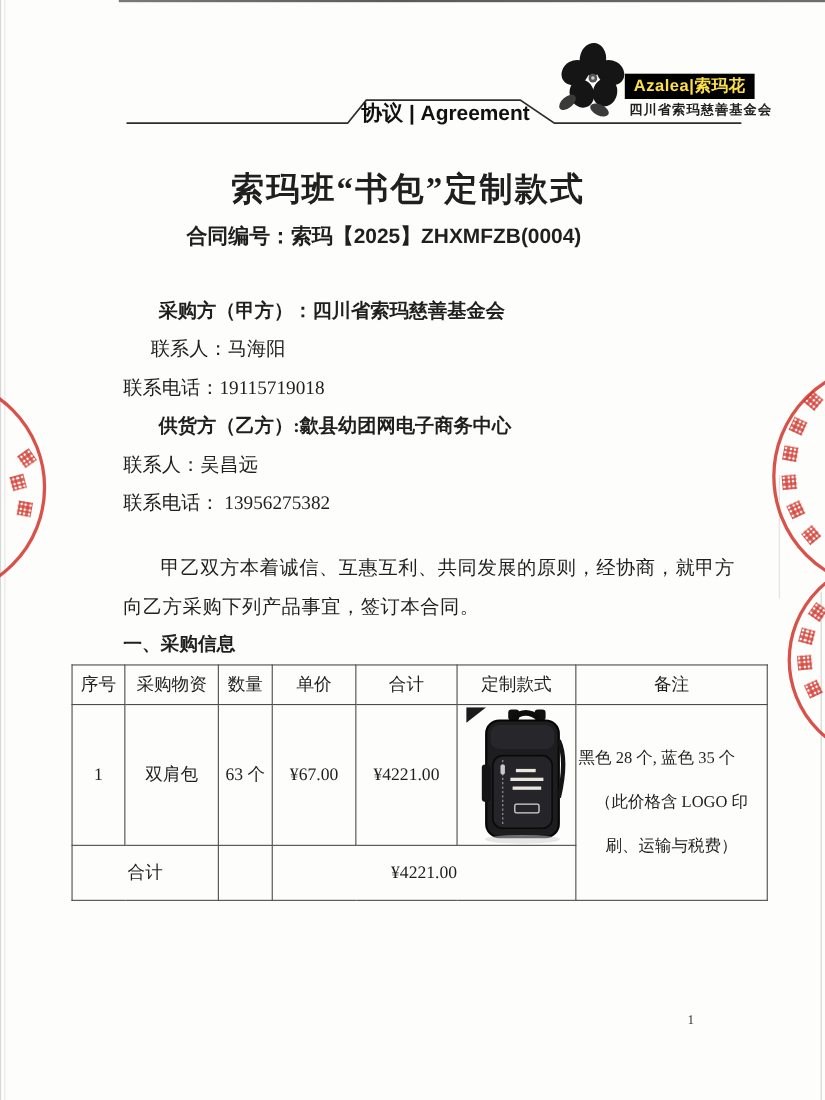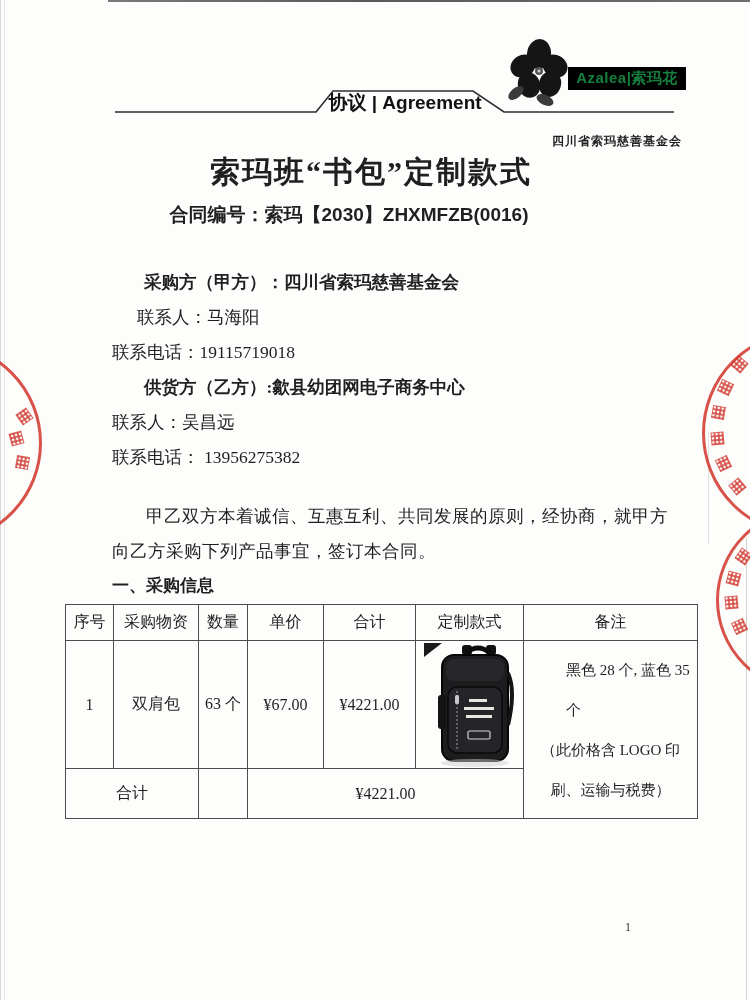--- a/index.html
+++ b/index.html
@@ -10,25 +10,25 @@
     color:#1f1f1f;
   }
   .abs{position:absolute;}
   
   .top-edge{left:108px;top:0;width:642px;height:2px;background:linear-gradient(to right,#7a7a7a,#5a5a5a 40%,#6f6f6f);}
   .left-edge-a{left:0;top:0;width:1px;height:1000px;background:#d7d7d7;}
   .left-edge-b{left:4px;top:0;width:1px;height:1000px;background:#e6e6e6;}
   .right-scan-a{left:746px;top:538px;width:1px;height:462px;background:#d2d2d2;}
   .right-scan-b{left:708px;top:432px;width:1px;height:112px;background:#e2e2e2;}
   
-  .brand-box{left:568px;top:67px;width:118px;height:23px;background:#000;color:#15803d;
+  .brand-box{left:568px;top:67px;width:118px;height:23px;background:#000;color:#fde047;
     font-family:"Liberation Sans",sans-serif;font-weight:bold;font-size:15px;
     display:flex;align-items:center;justify-content:center;letter-spacing:.5px;}
-  .org-name{left:552px;top:92px;width:150px;text-align:left;
-    font-family:"Liberation Sans",sans-serif;font-weight:bold;font-size:12px;letter-spacing:1px;margin-top:41px;}
+  .org-name{left:552px;top:92px;width:150px;text-align:right;
+    font-family:"Liberation Sans",sans-serif;font-weight:bold;font-size:12px;letter-spacing:1px;}
   
   .doc-title{left:0;top:152px;width:742px;text-align:center;font-weight:bold;font-size:30px;letter-spacing:2px;}
   .contract-no{left:0;top:202px;width:698px;text-align:center;
     font-family:"Liberation Sans",sans-serif;font-weight:bold;font-size:19px;}
   
   .pline{left:112px;width:560px;font-size:17.5px;line-height:20px;}
   .pbold{font-weight:bold;margin-left:32px;}
   
   .preamble1{left:146px;top:504px;width:540px;font-size:17.5px;letter-spacing:.5px;}
   .preamble2{left:112px;top:539px;width:540px;font-size:17.5px;letter-spacing:.5px;}
@@ -36,21 +36,21 @@
   
   table.purchase{position:absolute;left:65px;top:604px;border-collapse:collapse;table-layout:fixed;width:632px;
     font-size:16px;}
   table.purchase td,table.purchase th{border:1px solid #4c4c4c;text-align:center;vertical-align:middle;
     font-weight:normal;padding:0;overflow:visible;}
   tr.hdr{height:36px;}
   tr.body-row{height:128px;}
   tr.total-row{height:50px;}
   td.style-cell{position:relative;}
   td.remark-cell{font-size:15px;line-height:40px;padding:2px 4px;}
-  .remark-l1{text-align:left;padding-left:2px;margin-left:40px;}
+  .remark-l1{text-align:left;padding-left:2px;}
   .remark-l2,.remark-l3{text-align:center;}
   
   .seal{border-radius:50%;border:3.5px solid rgba(208,44,34,.82);}
   .seal-left{left:-160px;top:342px;width:196px;height:196px;}
   .seal-r1{left:702px;top:330px;width:200px;height:200px;}
   .seal-r2{left:716px;top:508px;width:178px;height:178px;}
   .glyph{position:absolute;width:13px;height:13px;filter:blur(.4px);opacity:.85;
     background:
       repeating-linear-gradient(0deg,rgba(205,40,30,.8) 0 2px,transparent 2px 4px),
       repeating-linear-gradient(90deg,rgba(205,40,30,.8) 0 2px,transparent 2px 4px);}
@@ -84,21 +84,21 @@
     <span>Azalea|索玛花</span>
   </div>
   <div class="abs org-name">四川省索玛慈善基金会</div>
 
   <svg class="abs" style="left:100px;top:85px;" width="590" height="34" viewBox="0 0 590 34">
     <path d="M15,27 H216 L233,6 H373 L404,27 H574" fill="none" stroke="#2e2e2e" stroke-width="1.6"></path>
     <text x="305" y="24" text-anchor="middle" font-family="Liberation Sans, sans-serif" font-size="19" font-weight="bold" fill="#111">协议 | Agreement</text>
   </svg>
 
   <div class="abs doc-title">索玛班“书包”定制款式</div>
-  <div class="abs contract-no">合同编号：索玛【2030】ZHXMFZB(0016)</div>
+  <div class="abs contract-no">合同编号：索玛【2025】ZHXMFZB(0004)</div>
 
   <div class="abs pline pbold" style="top:272px;">采购方（甲方）：四川省索玛慈善基金会</div>
   <div class="abs pline" style="top:307px;margin-left:25px;">联系人：马海阳</div>
   <div class="abs pline" style="top:342px;">联系电话：19115719018</div>
   <div class="abs pline pbold" style="top:377px;">供货方（乙方）:歙县幼团网电子商务中心</div>
   <div class="abs pline" style="top:412px;">联系人：吴昌远</div>
   <div class="abs pline" style="top:447px;">联系电话： 13956275382</div>
 
   <div class="abs preamble1">甲乙双方本着诚信、互惠互利、共同发展的原则，经协商，就甲方</div>
   <div class="abs preamble2">向乙方采购下列产品事宜，签订本合同。</div>

